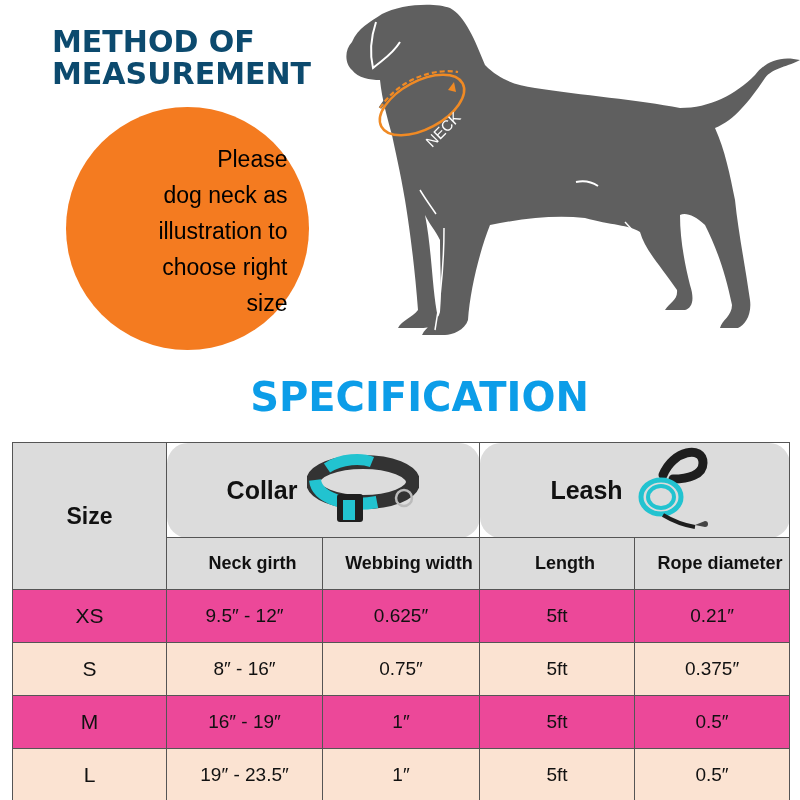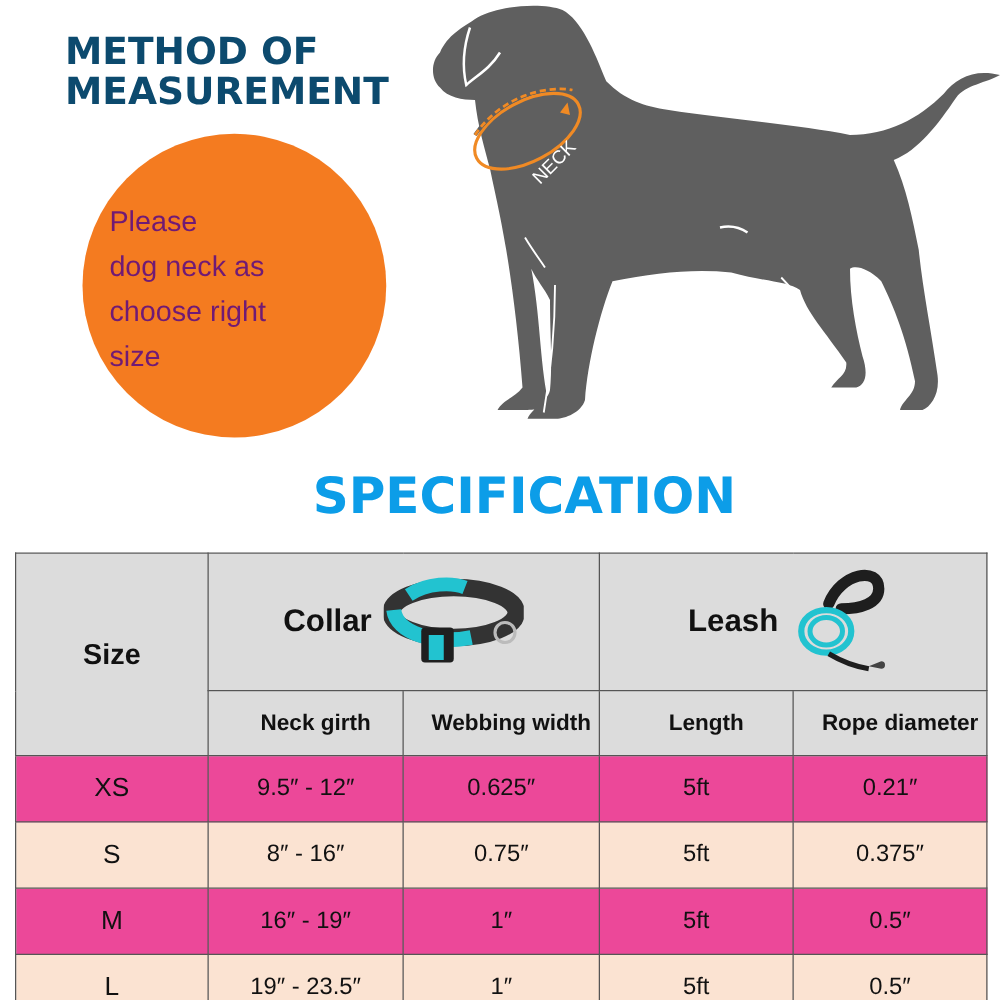--- a/index.html
+++ b/index.html
@@ -10,61 +10,62 @@
     position: absolute; left: 52px; top: 26px;
     font-family: "DejaVu Sans", sans-serif; font-weight: bold;
     font-size: 30px; line-height: 32px; color: #0c4a6e; letter-spacing: 0px;
   }
   .orange-circle {
     position: absolute; left: 66px; top: 107px; width: 243px; height: 243px;
     border-radius: 50%; background: #f47b20;
     display: flex; align-items: center; justify-content: center;
   }
   .circle-text {
-    color: #701a75; font-size: 23px; line-height: 36px; text-align: left;
+    color: #000000; font-size: 23px; line-height: 36px; text-align: right;
     font-family: "Liberation Sans", sans-serif; width: 200px; margin-top: 4px;
   }
   .dog-wrap { position: absolute; left: 340px; top: 0; width: 460px; height: 345px; }
 
   .title-spec {
     position: absolute; left: 0; width: 800px; top: 372px; text-align: center;
     font-family: "DejaVu Sans", sans-serif; font-weight: bold;
     font-size: 40px; line-height: 50px; color: #0c9de8; padding-left: 39px;
   }
 
   table.spec {
     position: absolute; left: 12px; top: 442px; width: 777px;
     border-collapse: collapse; table-layout: fixed;
   }
   table.spec td, table.spec th {
     border: 1.5px solid #555; text-align: center; vertical-align: middle;
     color: #111; font-family: "Liberation Sans", sans-serif;
   }
   .hd { background: #dcdcdc; font-weight: bold; }
   .hd-size { font-size: 23px; }
-  .hd-group { font-size: 25px; height: 110px; }
+  .hd-group { font-size: 25px; height: 95px; border-radius: 21px; }
   .hd-sub { font-size: 18px; height: 52px; padding-left: 16px; }
   .group-inner { display: flex; align-items: center; justify-content: center; gap: 10px; }
   td.cell { font-size: 19px; height: 53px; }
   td.cell.size { font-size: 21px; }
   tr.odd td.cell { background: #ec4899; }
   tr.even td.cell { background: #fbe3d2; }
 </style>
 </head>
 <body>
 
 <div class="title-method">
   <div>METHOD OF</div>
   <div>MEASUREMENT</div>
 </div>
 
 <div class="orange-circle">
   <div class="circle-text">
     <div>Please</div>
     <div>dog neck as</div>
+    <div>illustration to</div>
     <div>choose right</div>
     <div>size</div>
   </div>
 </div>
 
 <div class="dog-wrap">
   <svg width="460" height="345" viewBox="0 0 460 345">
     <path fill="#5f5f5f" d="
       M 12 42 C 18 28, 30 22, 42 14 C 60 4, 95 2, 110 8 C 125 16, 135 40, 145 65
       C 160 80, 175 85, 195 88 C 240 95, 300 100, 340 108 C 370 108, 395 95, 415 75

